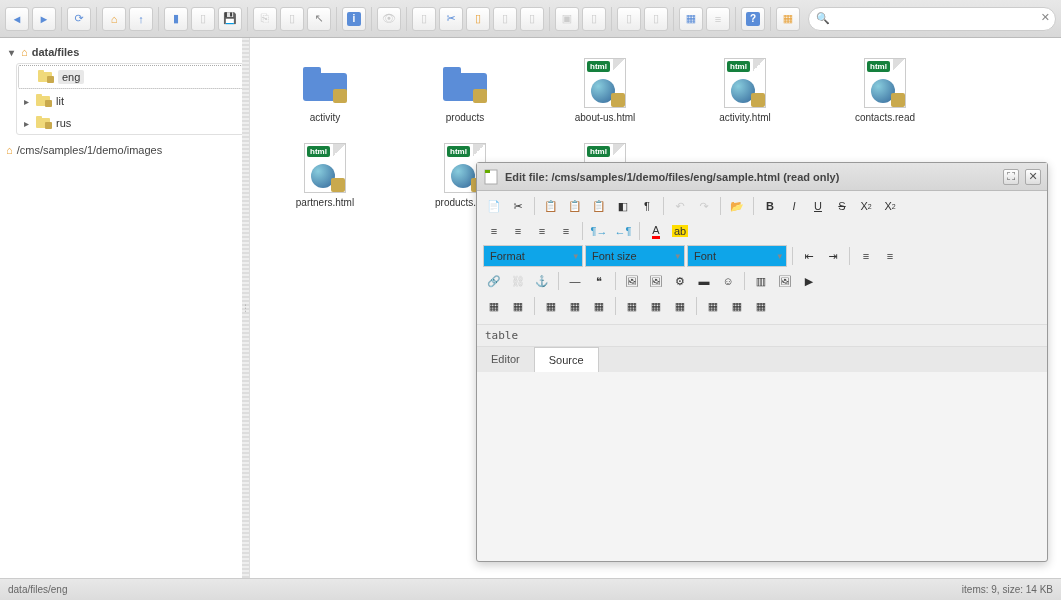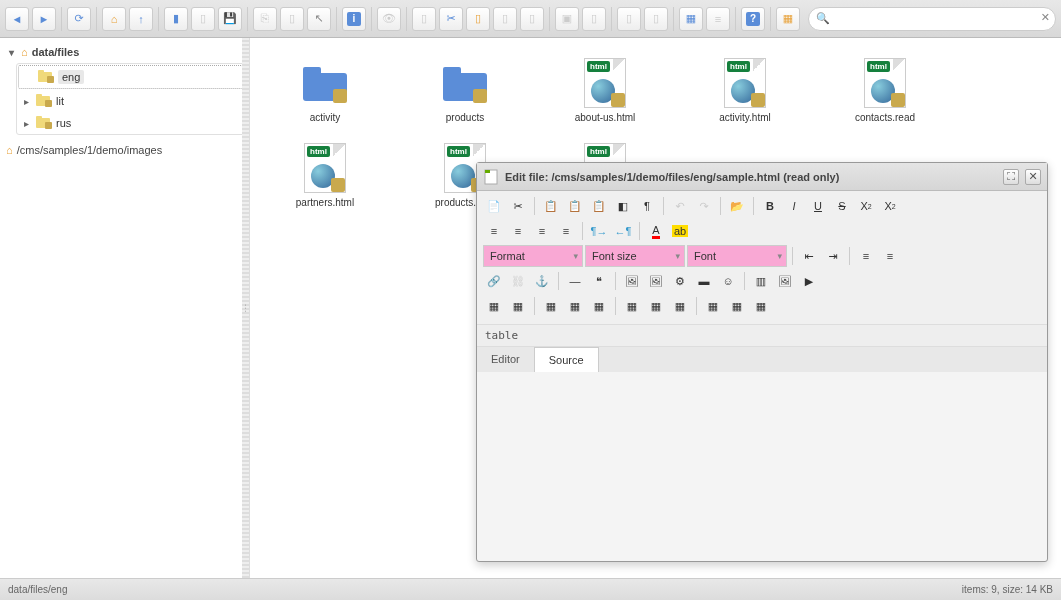--- a/index.html
+++ b/index.html
@@ -31,21 +31,21 @@
 
 .dialog { position: absolute; left: 476px; top: 162px; width: 572px; height: 400px; border: 1px solid #999; border-radius: 3px; background: #f4f4f4; box-shadow: 0 3px 10px rgba(0,0,0,0.2); display: flex; flex-direction: column; }
 .dlg-title { height: 28px; background: linear-gradient(#e4e4e4,#d6d6d6); border-bottom: 1px solid #bbb; display: flex; align-items: center; padding: 0 6px; gap: 6px; }
 .dlg-title .ico { width: 16px; height: 16px; }
 .dlg-title .txt { flex: 1; font-weight: bold; color: #444; }
 .dlg-title .btn { width: 16px; height: 16px; border: 1px solid #aaa; border-radius: 2px; background: linear-gradient(#fff,#ddd); display: flex; align-items: center; justify-content: center; cursor: pointer; font-size: 11px; color: #555;}
 .editor-tb { background: #f0f0f0; padding: 4px 6px; border-bottom: 1px solid #ddd; }
 .etb-row { display: flex; align-items: center; gap: 2px; flex-wrap: wrap; margin-bottom: 3px; }
 .etb { width: 22px; height: 22px; display: flex; align-items: center; justify-content: center; cursor: pointer; border-radius: 2px; }
 .etb-sep { width: 1px; height: 18px; background: #ccc; margin: 0 3px; }
-.etb-sel { height: 22px; border: 1px solid #ccc; background: #f9a8d4; padding: 0 16px 0 6px; font-size: 11px; display: flex; align-items: center; position: relative; min-width: 100px; cursor: pointer; }
+.etb-sel { height: 22px; border: 1px solid #ccc; background: #0ea5e9; padding: 0 16px 0 6px; font-size: 11px; display: flex; align-items: center; position: relative; min-width: 100px; cursor: pointer; }
 .etb-sel::after { content: "▾"; position: absolute; right: 4px; color: #888; font-size: 9px; }
 .editor-body { flex: 1; background: #fff; margin: 6px; border: 1px solid #ddd; padding: 6px; overflow: hidden; }
 .ed-table { width: 100%; border: 1px dashed #9bd; }
 .ed-table td { padding: 4px 6px; vertical-align: top; border: 1px dashed #bcd; }
 .ed-title { font-family: "Times New Roman", serif; font-size: 16px; color: #000; }
 .ed-para { font-family: "Times New Roman", serif; font-size: 13px; color: #000; text-align: justify; }
 .ed-img { width: 110px; height: 80px; background: linear-gradient(135deg,#7a6,#9c5,#cd7); border: 1px solid #aaa; }
 .editor-path { background: #eee; padding: 4px 8px; font-family: monospace; font-size: 11px; color: #555; }
 .editor-tabs { display: flex; background: #e8e8e8; border-top: 1px solid #ddd; }
 .ed-tab { padding: 6px 14px; font-size: 11px; color: #555; cursor: pointer; }

